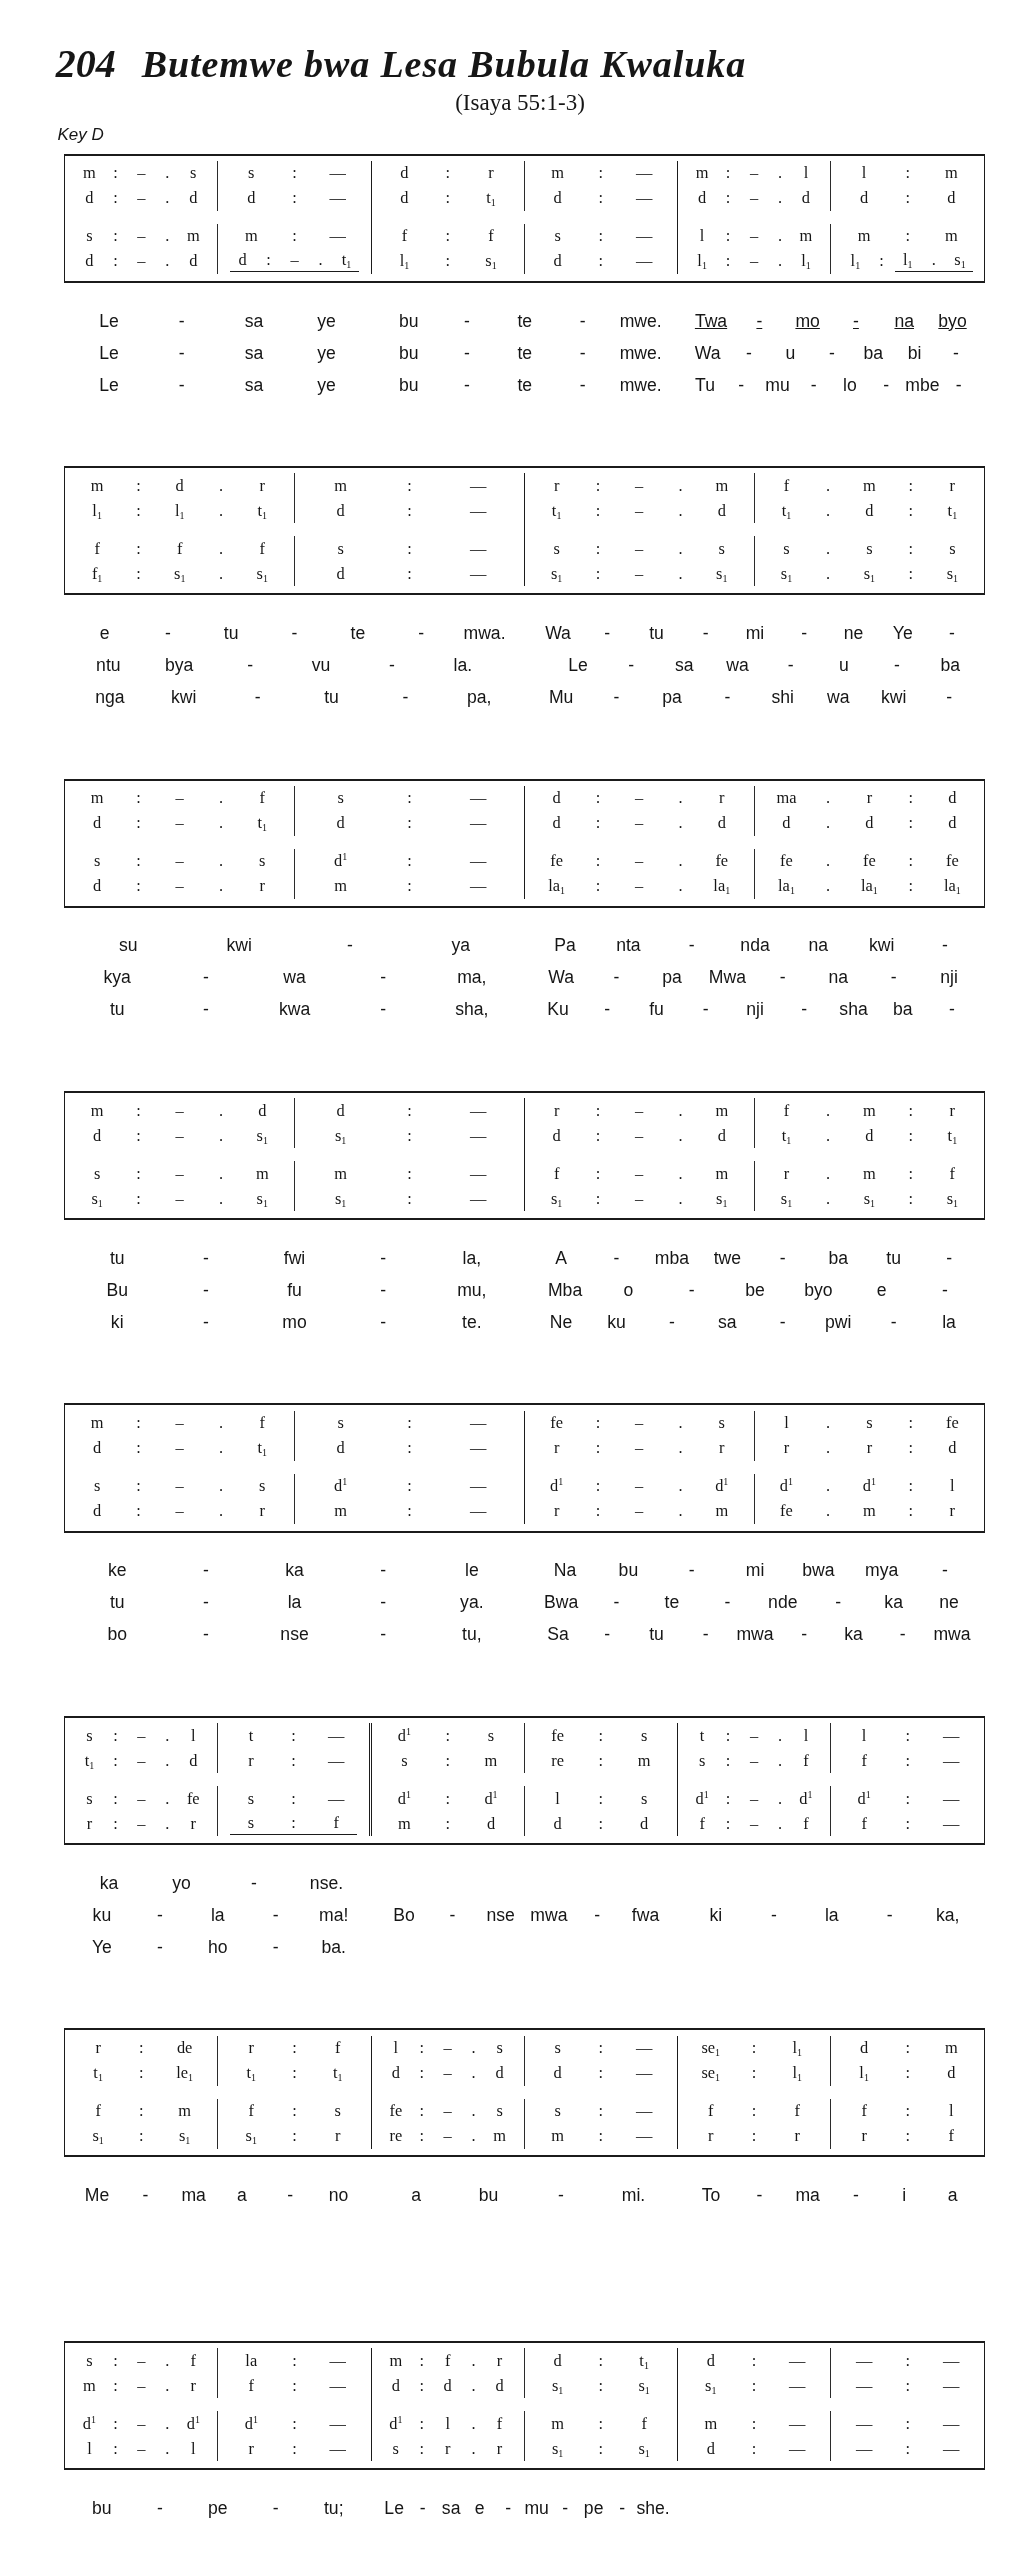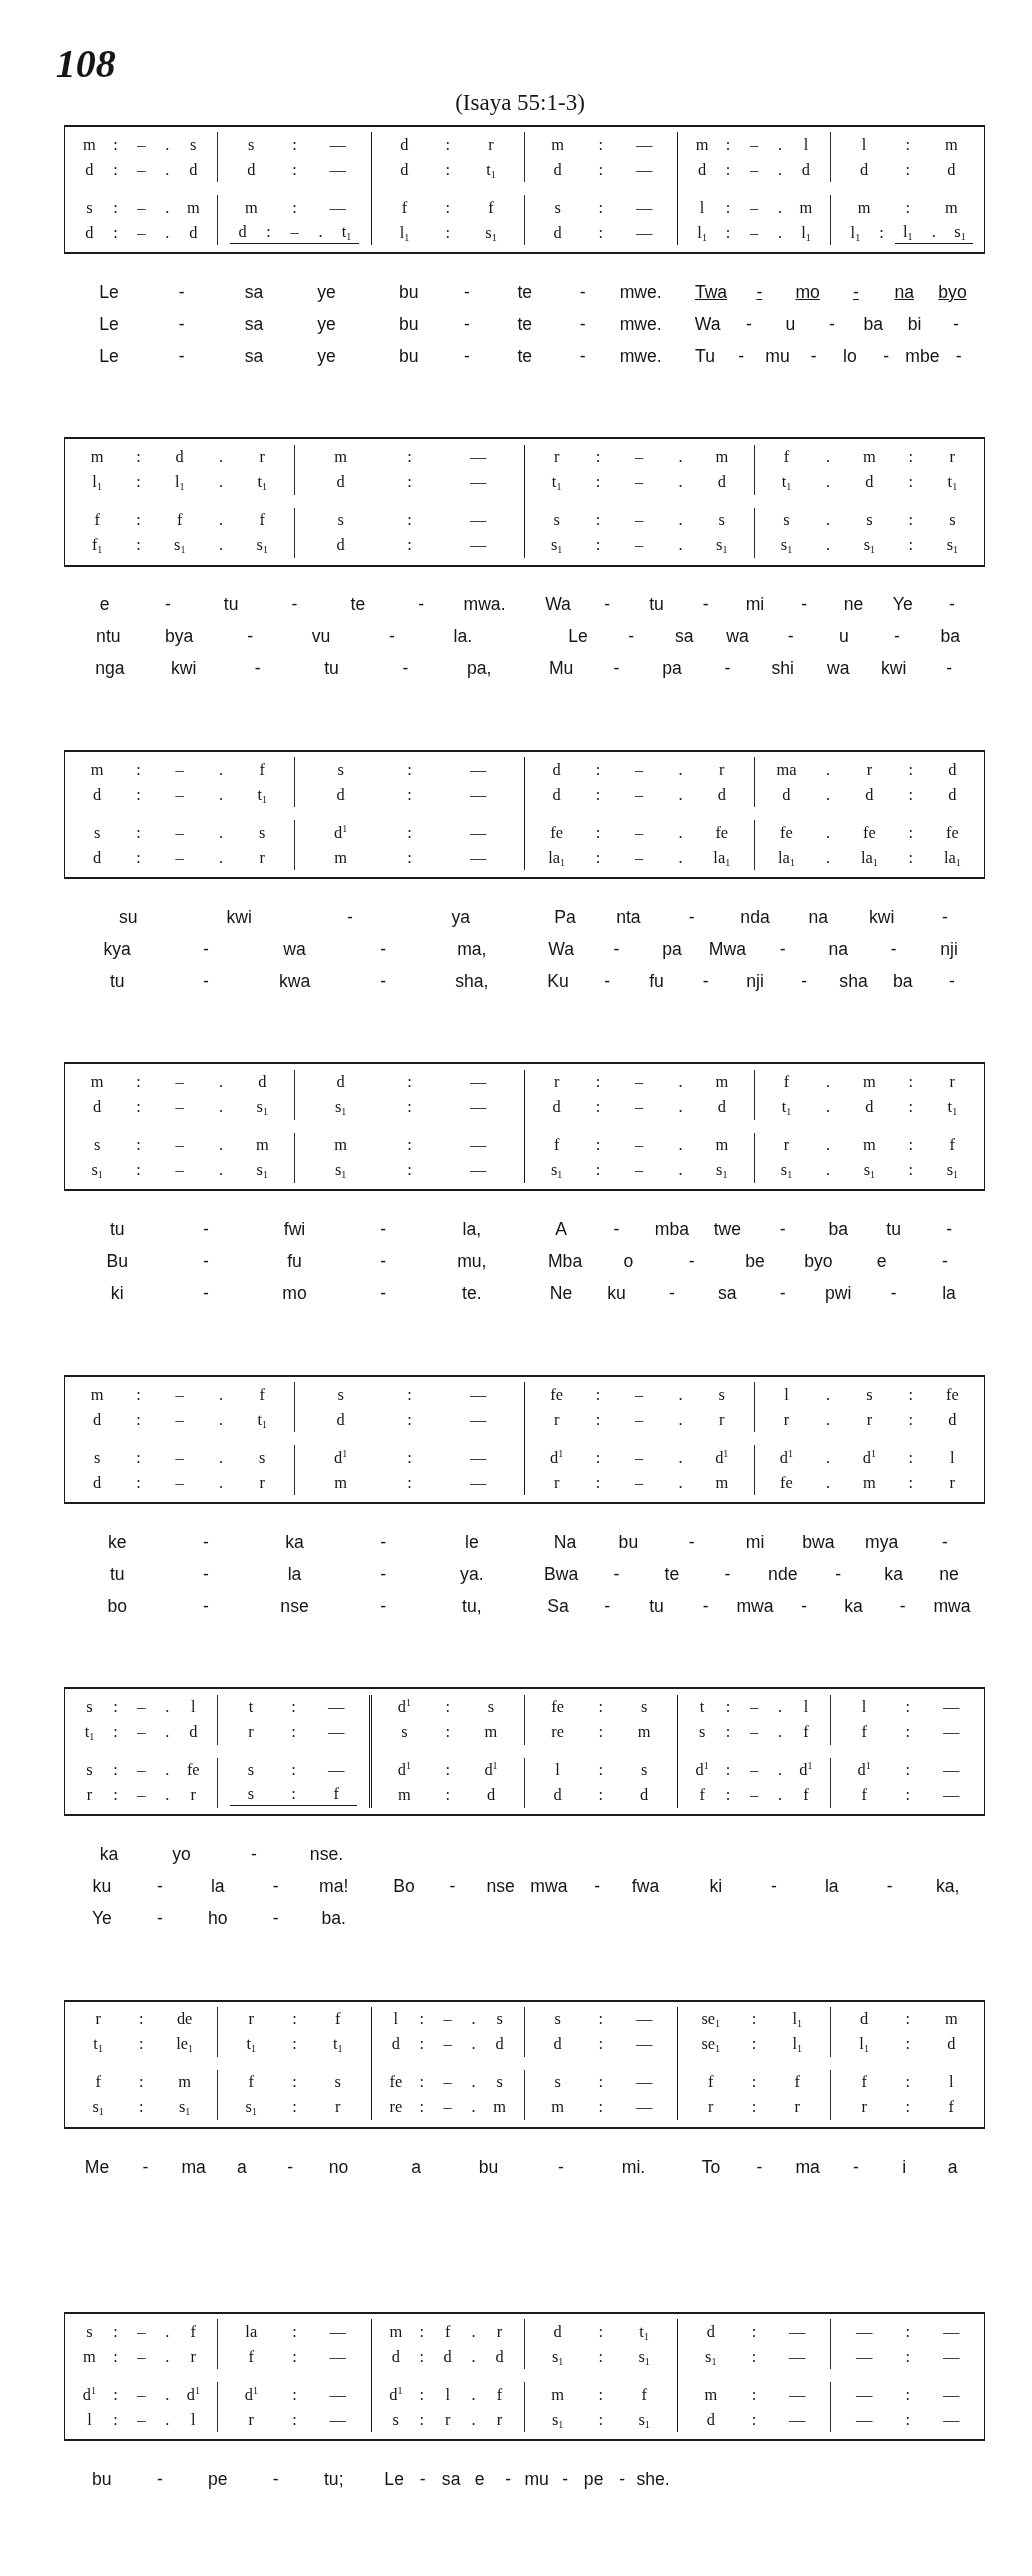--- a/index.html
+++ b/index.html
@@ -27,23 +27,25 @@
   .lyr-line{display:grid;height:32px;align-items:center;}
   .zone{display:flex;padding:0 8.6px;}
   .lw{flex:1;text-align:center;white-space:nowrap;}
   .chorus-label{font-style:italic;font-size:18px;margin:0 0 10.3px 333px;font-family:"Liberation Serif",serif;}
 </style>
 </head>
 <body>
 
 <div class="sheet">
   <div class="titlebar">
-    <span class="hymn-no">108</span>
+    <span class="hymn-no">204</span>
+    <span class="hymn-title">Butemwe bwa Lesa Bubula Kwaluka</span>
   </div>
   <div class="subtitle">(Isaya 55:1-3)</div>
+  <div class="keysig">Key D</div>
 
   <div id="systems">
       <div class="system">
         <div class="score" style="grid-template-columns: repeat(6, 1fr);">
           <div class="cell minor">
             <span class="tk">m</span>
             <span class="tk">:</span>
             <span class="tk">–</span>
             <span class="tk">.</span>
             <span class="tk">s</span>

